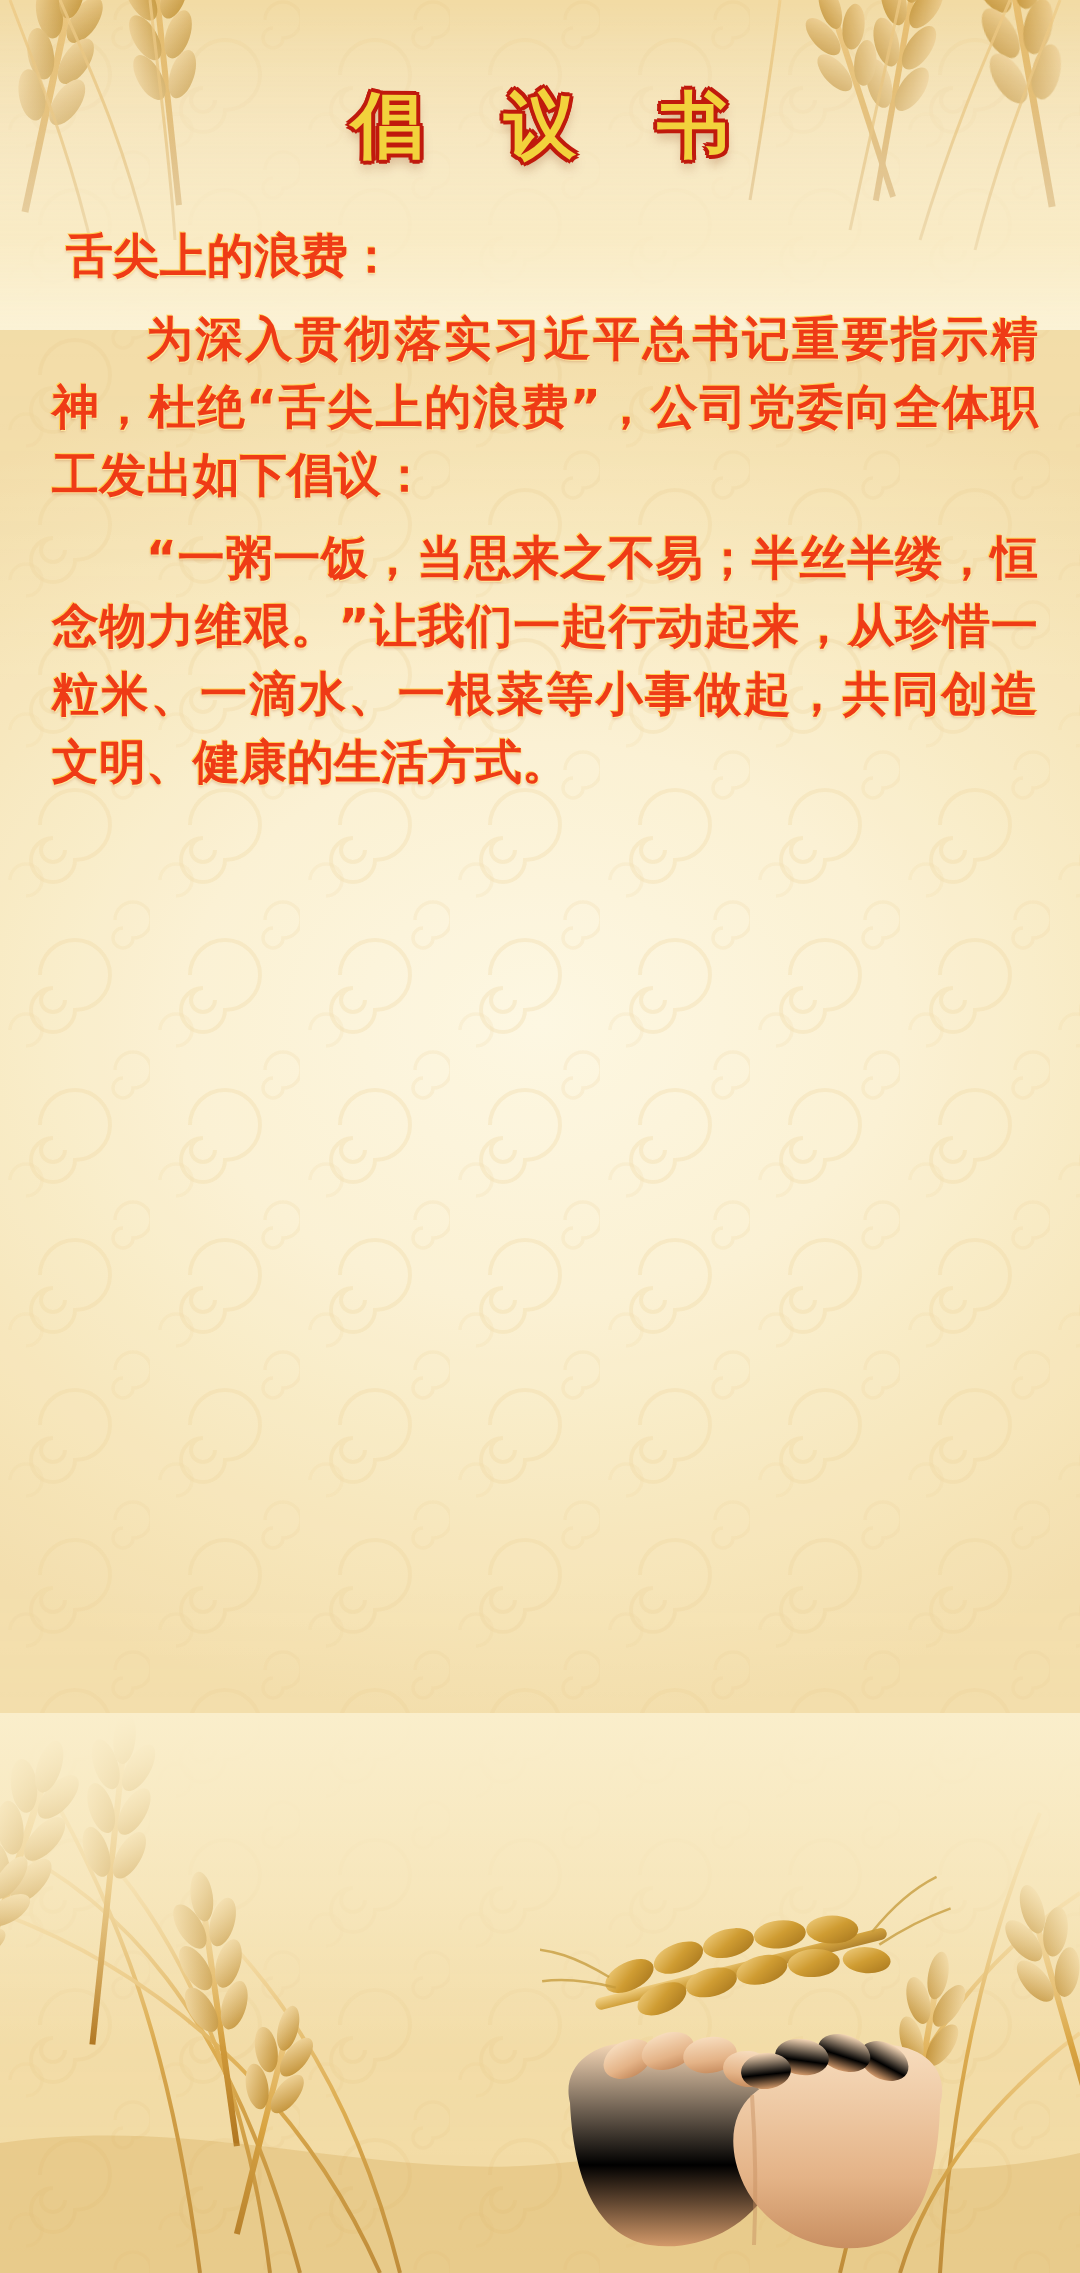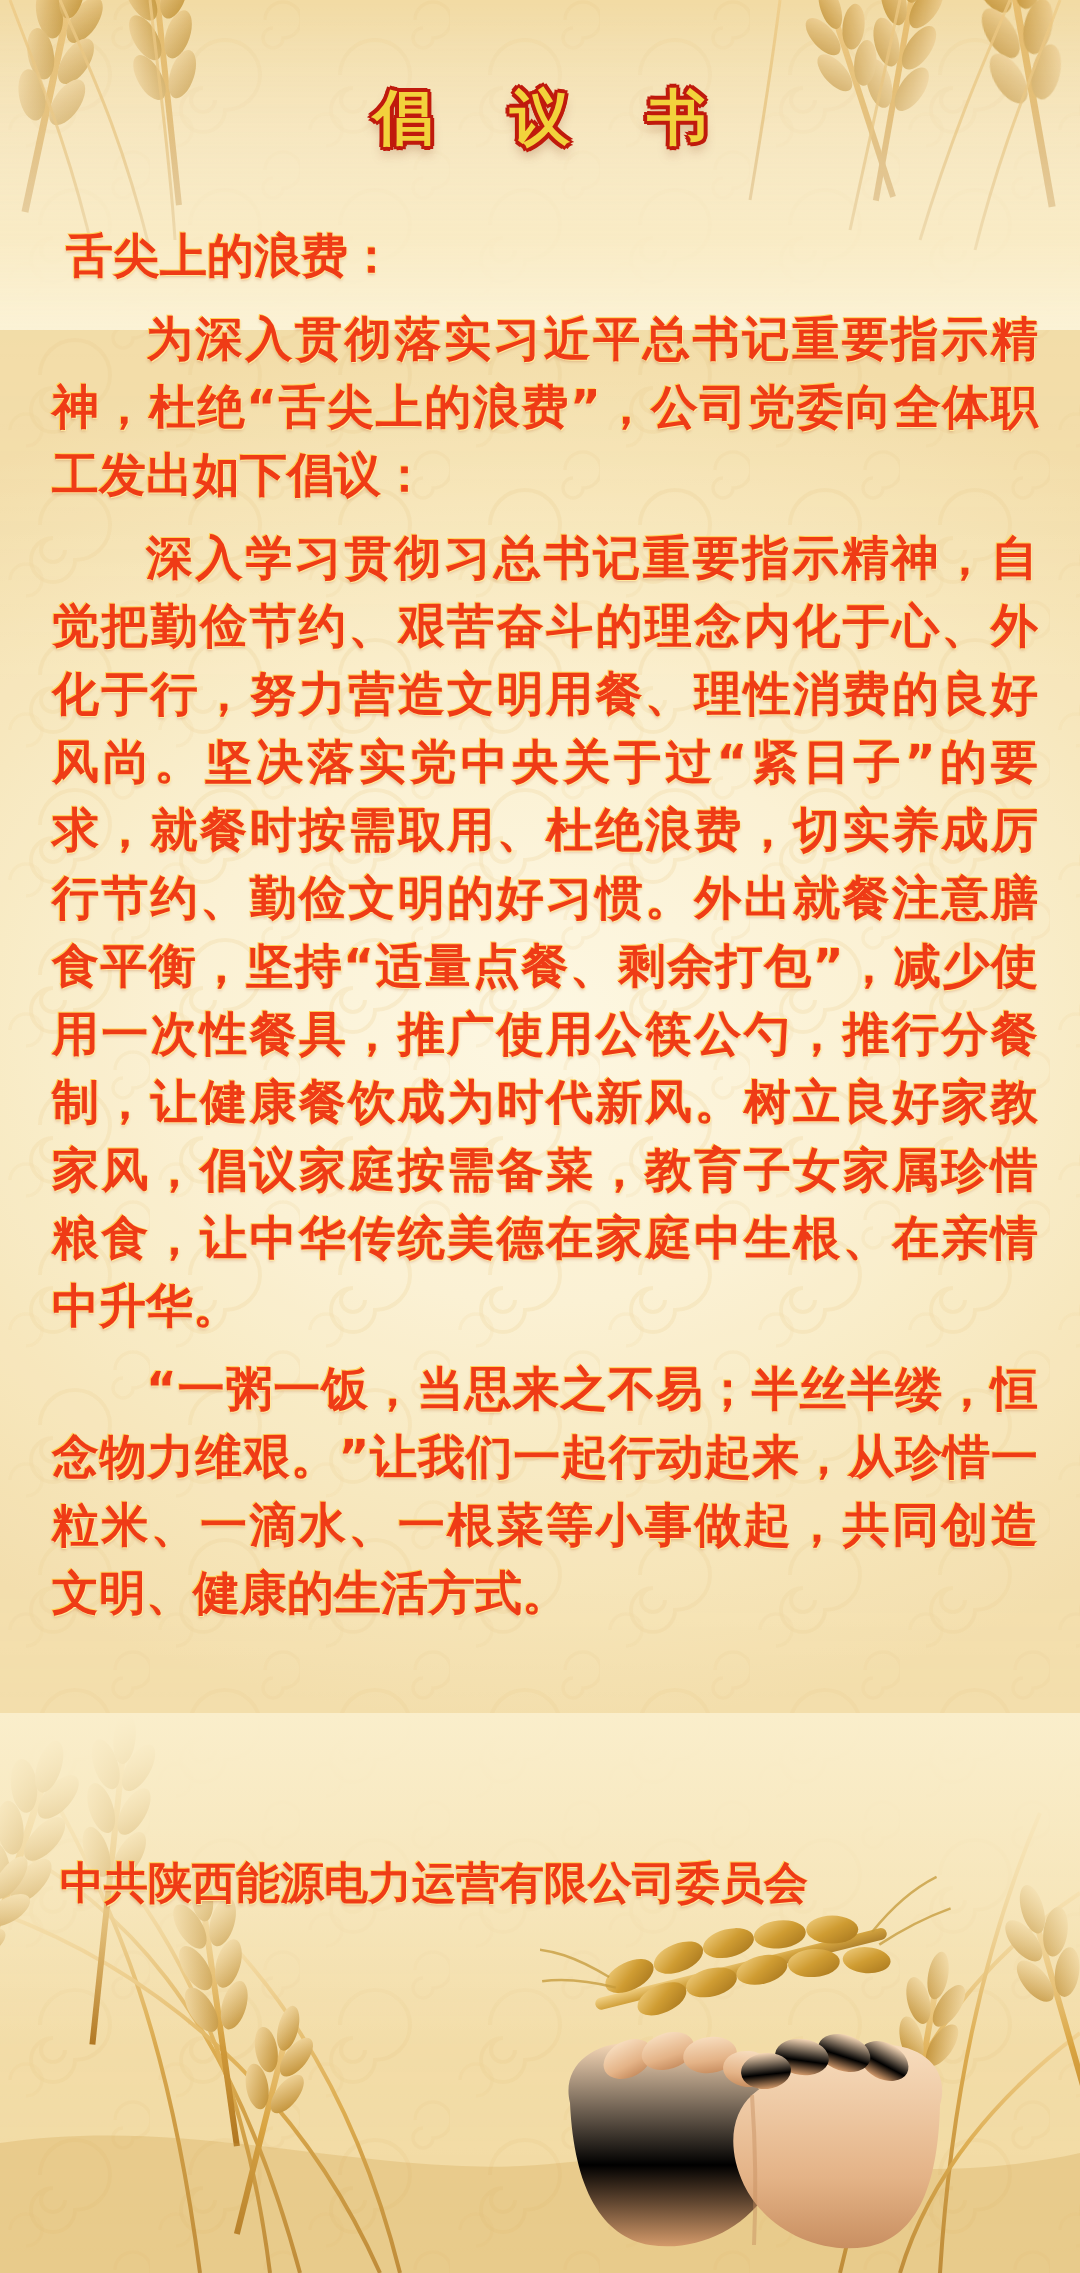--- a/index.html
+++ b/index.html
@@ -44,21 +44,21 @@
 
   
   .title {
     position: absolute;
     top: 78px;
     left: 0;
     width: 1080px;
     text-align: center;
     font-family: "DejaVu Serif", "Liberation Serif", serif;
     font-weight: bold;
-    font-size: 60px;
+    font-size: 72px;
     letter-spacing: 28px;
     text-indent: 28px;
     color: #f2d23c;
     text-shadow:
       -3px -3px 0 #c01a0d, 3px -3px 0 #c01a0d, -3px 3px 0 #c01a0d, 3px 3px 0 #c01a0d,
       -4px 0 0 #c01a0d, 4px 0 0 #c01a0d, 0 -4px 0 #c01a0d, 0 4px 0 #c01a0d,
       0 8px 12px rgba(120,40,0,.35);
     z-index: 5;
   }
 
@@ -225,21 +225,20 @@
     </g>
 
     <rect x="0" y="0" width="1080" height="330" fill="url(#fadeB)"></rect>
   </svg>
 
   <div class="title">倡 议 书</div>
 
   <div class="body-text">
     <p class="salutation">舌尖上的浪费：</p>
     <p class="p indent">为深入贯彻落实习近平总书记重要指示精神，杜绝“舌尖上的浪费”，公司党委向全体职工发出如下倡议：</p>
-    <p class="p indent">深入学习贯彻习总书记重要指示精神，自觉把勤俭节约、艰苦奋斗的理念内化于心、外化于行，努力营造文明用餐、理性消费的良好风尚。坚决落实党中央关于过“紧日子”的要求，就餐时按需取用、杜绝浪费，切实养成厉行节约、勤俭文明的好习惯。外出就餐注意膳食平衡，坚持“适量点餐、剩余打包”，减少使用一次性餐具，推广使用公筷公勺，推行分餐制，让健康餐饮成为时代新风。树立良好家教家风，倡议家庭按需备菜，教育子女家属珍惜粮食，让中华传统美德在家庭中生根、在亲情中升华。</p>
     <p class="p indent">“一粥一饭，当思来之不易；半丝半缕，恒念物力维艰。”让我们一起行动起来，从珍惜一粒米、一滴水、一根菜等小事做起，共同创造文明、健康的生活方式。</p>
   </div>
 
   <svg class="wheat-bottom" viewBox="0 0 1080 560" preserveAspectRatio="none">
     <defs>
       <linearGradient id="gb1" x1="0" y1="0" x2="0" y2="1">
         <stop offset="0%" stop-color="#f0cf8d"></stop>
         <stop offset="50%" stop-color="#d9a441"></stop>
         <stop offset="100%" stop-color="#b07620"></stop>
       </linearGradient>
@@ -410,16 +409,15 @@
       <ellipse cx="344" cy="208" rx="26" ry="18" transform="rotate(28 344 208)"></ellipse>
       <ellipse cx="304" cy="200" rx="27" ry="18" transform="rotate(18 304 200)"></ellipse>
       <ellipse cx="262" cy="204" rx="27" ry="18" transform="rotate(8 262 204)"></ellipse>
       <ellipse cx="226" cy="218" rx="25" ry="18" transform="rotate(-6 226 218)"></ellipse>
     </g>
 
     <path d="M212 242 C 216 300, 216 350, 214 392" stroke="#c58d5f" stroke-width="4" fill="none" opacity="0.45"></path>
   </svg>
 
   <div class="signature">
-    <div class="sig-org">中共陕西能源电力运营有限公司委员会</div>
   </div>
 
 </div>
 
 </body></html>

